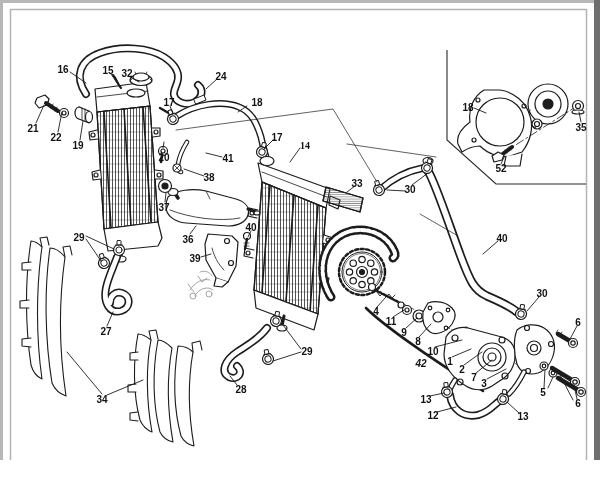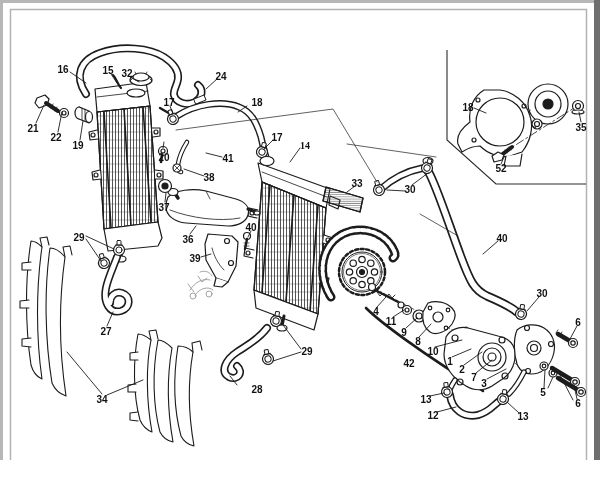--- a/index.html
+++ b/index.html
@@ -376,32 +376,32 @@
       <span class="callout" style="left: 468px; top: 107px;">18</span>
       <span class="callout" style="left: 501px; top: 168px;">52</span>
       <span class="callout" style="left: 581px; top: 127px;">35</span>
       <span class="callout" style="left: 502px; top: 238px;">40</span>
       <span class="callout" style="left: 188px; top: 239px;">36</span>
       <span class="callout" style="left: 195px; top: 258px;">39</span>
       <span class="callout" style="left: 251px; top: 227px;">40</span>
       <span class="callout" style="left: 79px; top: 237px;">29</span>
       <span class="callout" style="left: 106px; top: 331px;">27</span>
       <span class="callout" style="left: 102px; top: 399px;">34</span>
-      <span class="callout" style="left: 257px; top: 389px;">28</span>
+      <span class="callout" style="left: 241px; top: 389px;">28</span>
       <span class="callout" style="left: 307px; top: 351px;">29</span>
       <span class="callout" style="left: 376px; top: 311px;">4</span>
       <span class="callout" style="left: 391px; top: 321px;">11</span>
       <span class="callout" style="left: 404px; top: 332px;">9</span>
       <span class="callout" style="left: 418px; top: 341px;">8</span>
       <span class="callout" style="left: 433px; top: 351px;">10</span>
       <span class="callout" style="left: 450px; top: 361px;">1</span>
       <span class="callout" style="left: 462px; top: 369px;">2</span>
       <span class="callout" style="left: 474px; top: 377px;">7</span>
       <span class="callout" style="left: 484px; top: 383px;">3</span>
-      <span class="callout" style="left: 409px; top: 363px;">42</span>
+      <span class="callout" style="left: 421px; top: 363px; font-style: italic;">42</span>
       <span class="callout" style="left: 542px; top: 293px;">30</span>
       <span class="callout" style="left: 578px; top: 322px;">6</span>
       <span class="callout" style="left: 543px; top: 392px;">5</span>
       <span class="callout" style="left: 578px; top: 403px;">6</span>
       <span class="callout" style="left: 426px; top: 399px;">13</span>
       <span class="callout" style="left: 433px; top: 415px;">12</span>
       <span class="callout" style="left: 523px; top: 416px;">13</span>
     </div>
 
 

